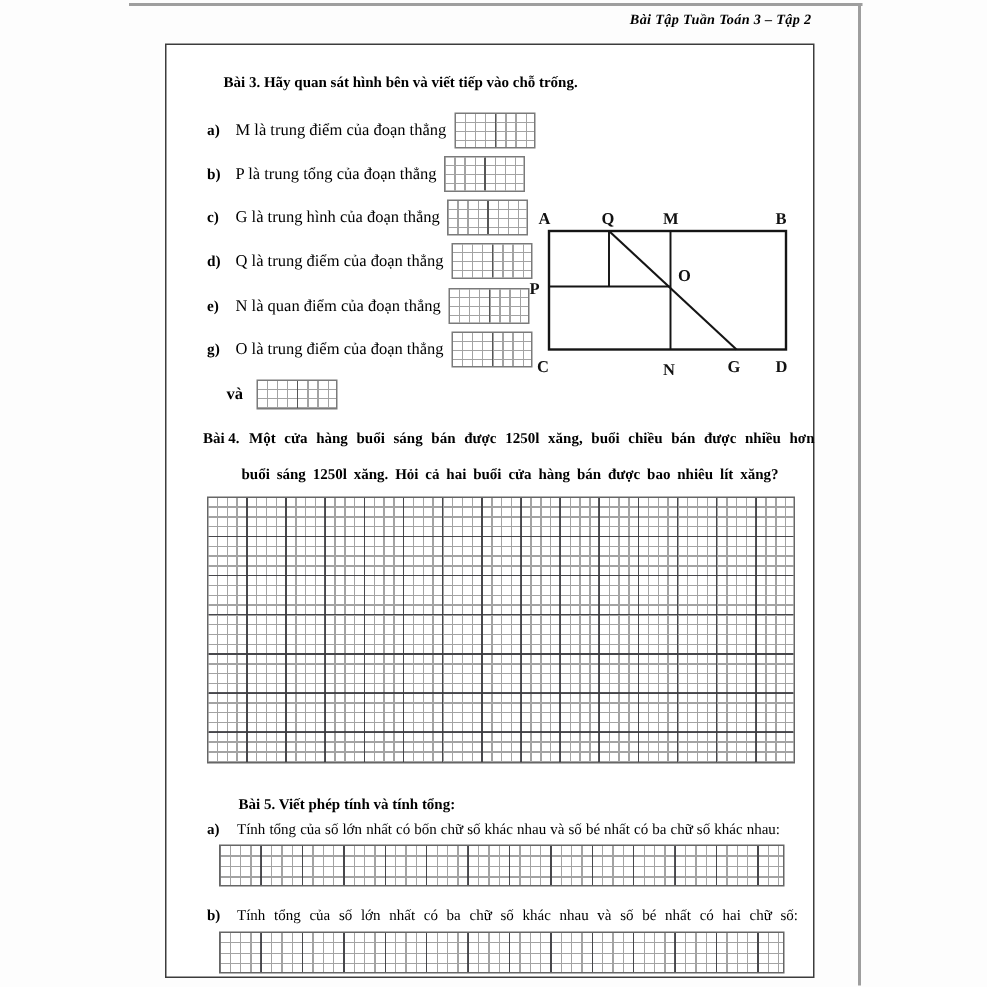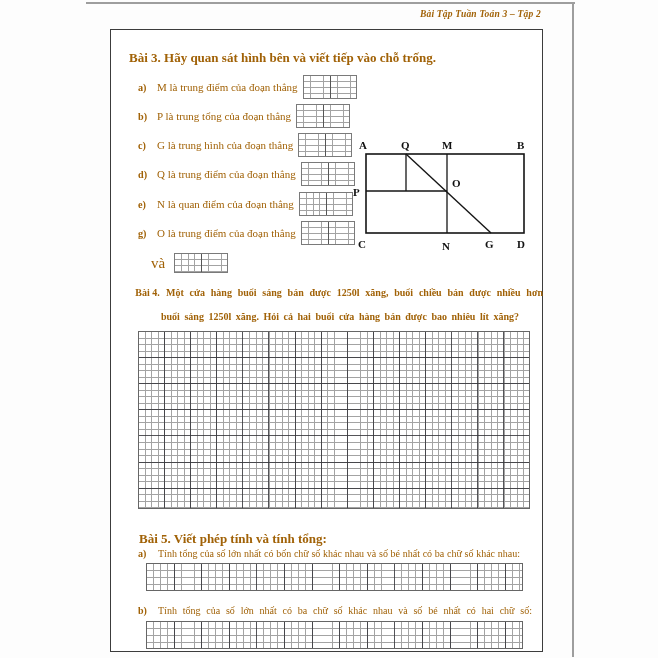--- a/index.html
+++ b/index.html
@@ -1,52 +1,52 @@
 <!DOCTYPE html>
 <html><head>
 <meta charset="utf-8">
 <style>
   * { margin:0; padding:0; box-sizing:border-box; }
   html,body { background:#ffffff; }
   .canvas {
     position:relative; width:658px; height:658px; background:#fdfdfd;
-    font-family:"Liberation Serif", serif; color:#a16207; overflow:hidden;
+    font-family:"Liberation Serif", serif; color:#000000; overflow:hidden;
   }
   
   .page-edge-top { position:absolute; left:86px; top:2px; width:489px; height:0; border-top:2px solid #9e9e9e; }
   .page-edge-right { position:absolute; left:572px; top:2px; height:655px; width:0; border-left:2px solid #9e9e9e; }
 
   .header {
     position:absolute; left:0; top:9px; width:541px; text-align:right;
     font-size:9.5px; font-weight:bold; font-style:italic; letter-spacing:.2px;
   }
 
   .frame {
     position:absolute; left:110px; top:29px; width:433px; height:623px;
     border:1.5px solid #3c3c3c; background:#fff;
   }
 
-  .ex-title { position:absolute; font-weight:bold; font-size:13px; white-space:nowrap; }
+  .ex-title { position:absolute; font-weight:bold; font-size:10px; white-space:nowrap;margin-left:20px; }
   #ex3-title { left:18px; top:20px; }
   #ex5-title { left:28px; top:501px; }
 
   .ex3-row { position:absolute; left:27px; height:26px; display:flex; align-items:center; white-space:nowrap; }
   .ex3-row .lbl { font-weight:bold; font-size:10.2px; flex:0 0 19px; }
   .ex3-row .txt { font-size:11px; }
   .mini-grid {
     width:54px; height:24px; margin-left:5px; border:1px solid #7a7a7a; background:#fff;
     background-image:
       linear-gradient(to right, transparent 26px, #565656 26px, #565656 27px, transparent 27px),
       repeating-linear-gradient(to right, transparent 0 5.85px, #a3a3a3 5.85px 6.75px),
       repeating-linear-gradient(to bottom, transparent 0 5.1px, #a3a3a3 5.1px 6px);
   }
   .mini-grid.short { height:20px; }
 
   .and-row { position:absolute; left:40px; top:221px; height:24px; display:flex; align-items:center; }
-  .and-row .txt { font-size:15px; margin-right:4px; }
+  .and-row .txt { font-size:11px; margin-right:4px;font-weight:bold; }
 
   .figure-box { position:absolute; left:240px; top:105px; width:185px; height:118px; }
   .figure-box svg text { font-family:"Liberation Serif", serif; font-size:11px; font-weight:bold; fill:#111; }
   .figure-box svg line, .figure-box svg rect { stroke:#151515; fill:none; }
 
   .b4-line { position:absolute; display:flex; font-weight:bold; font-size:10px; }
   #b4-line1 { left:18px; top:257px; width:414px; }
   #b4-line1 .b4-label { flex:0 0 37px;text-align:center; }
   #b4-line1 .b4-text { flex:1; text-align:justify; text-align-last:justify; }
   #b4-line2 { left:50px; top:281px; width:358px;align-items:flex-end; }

